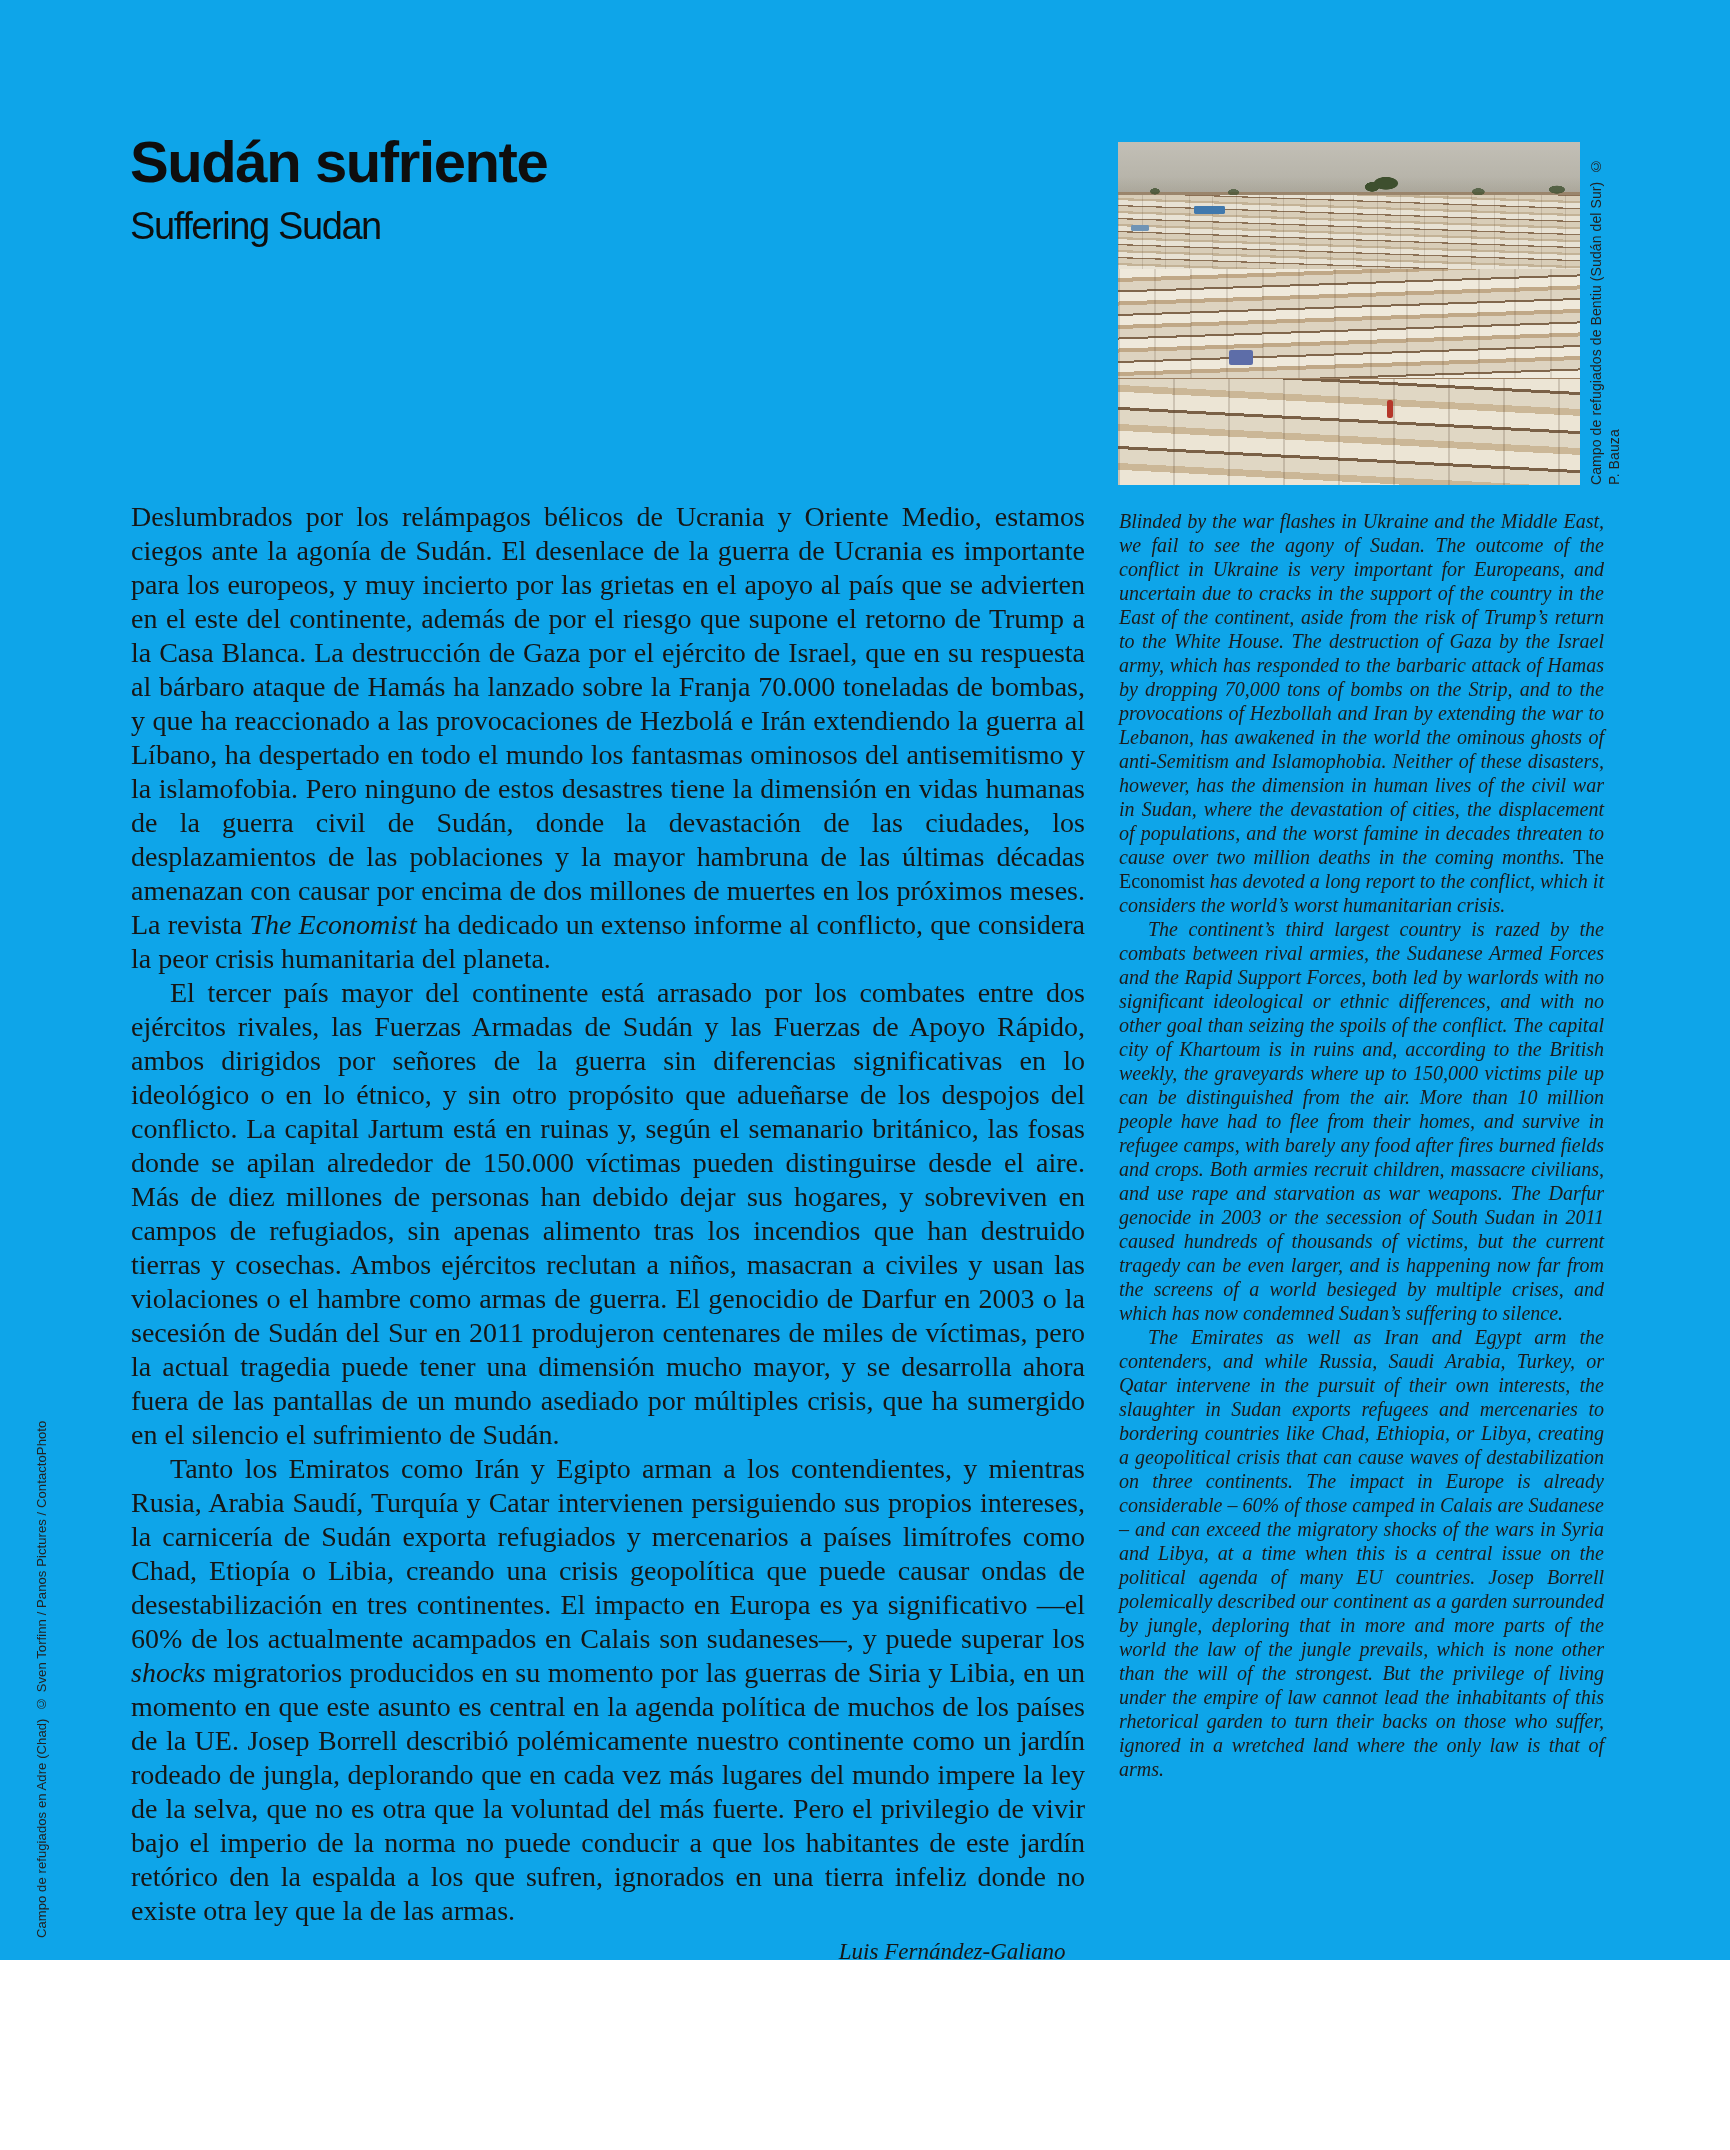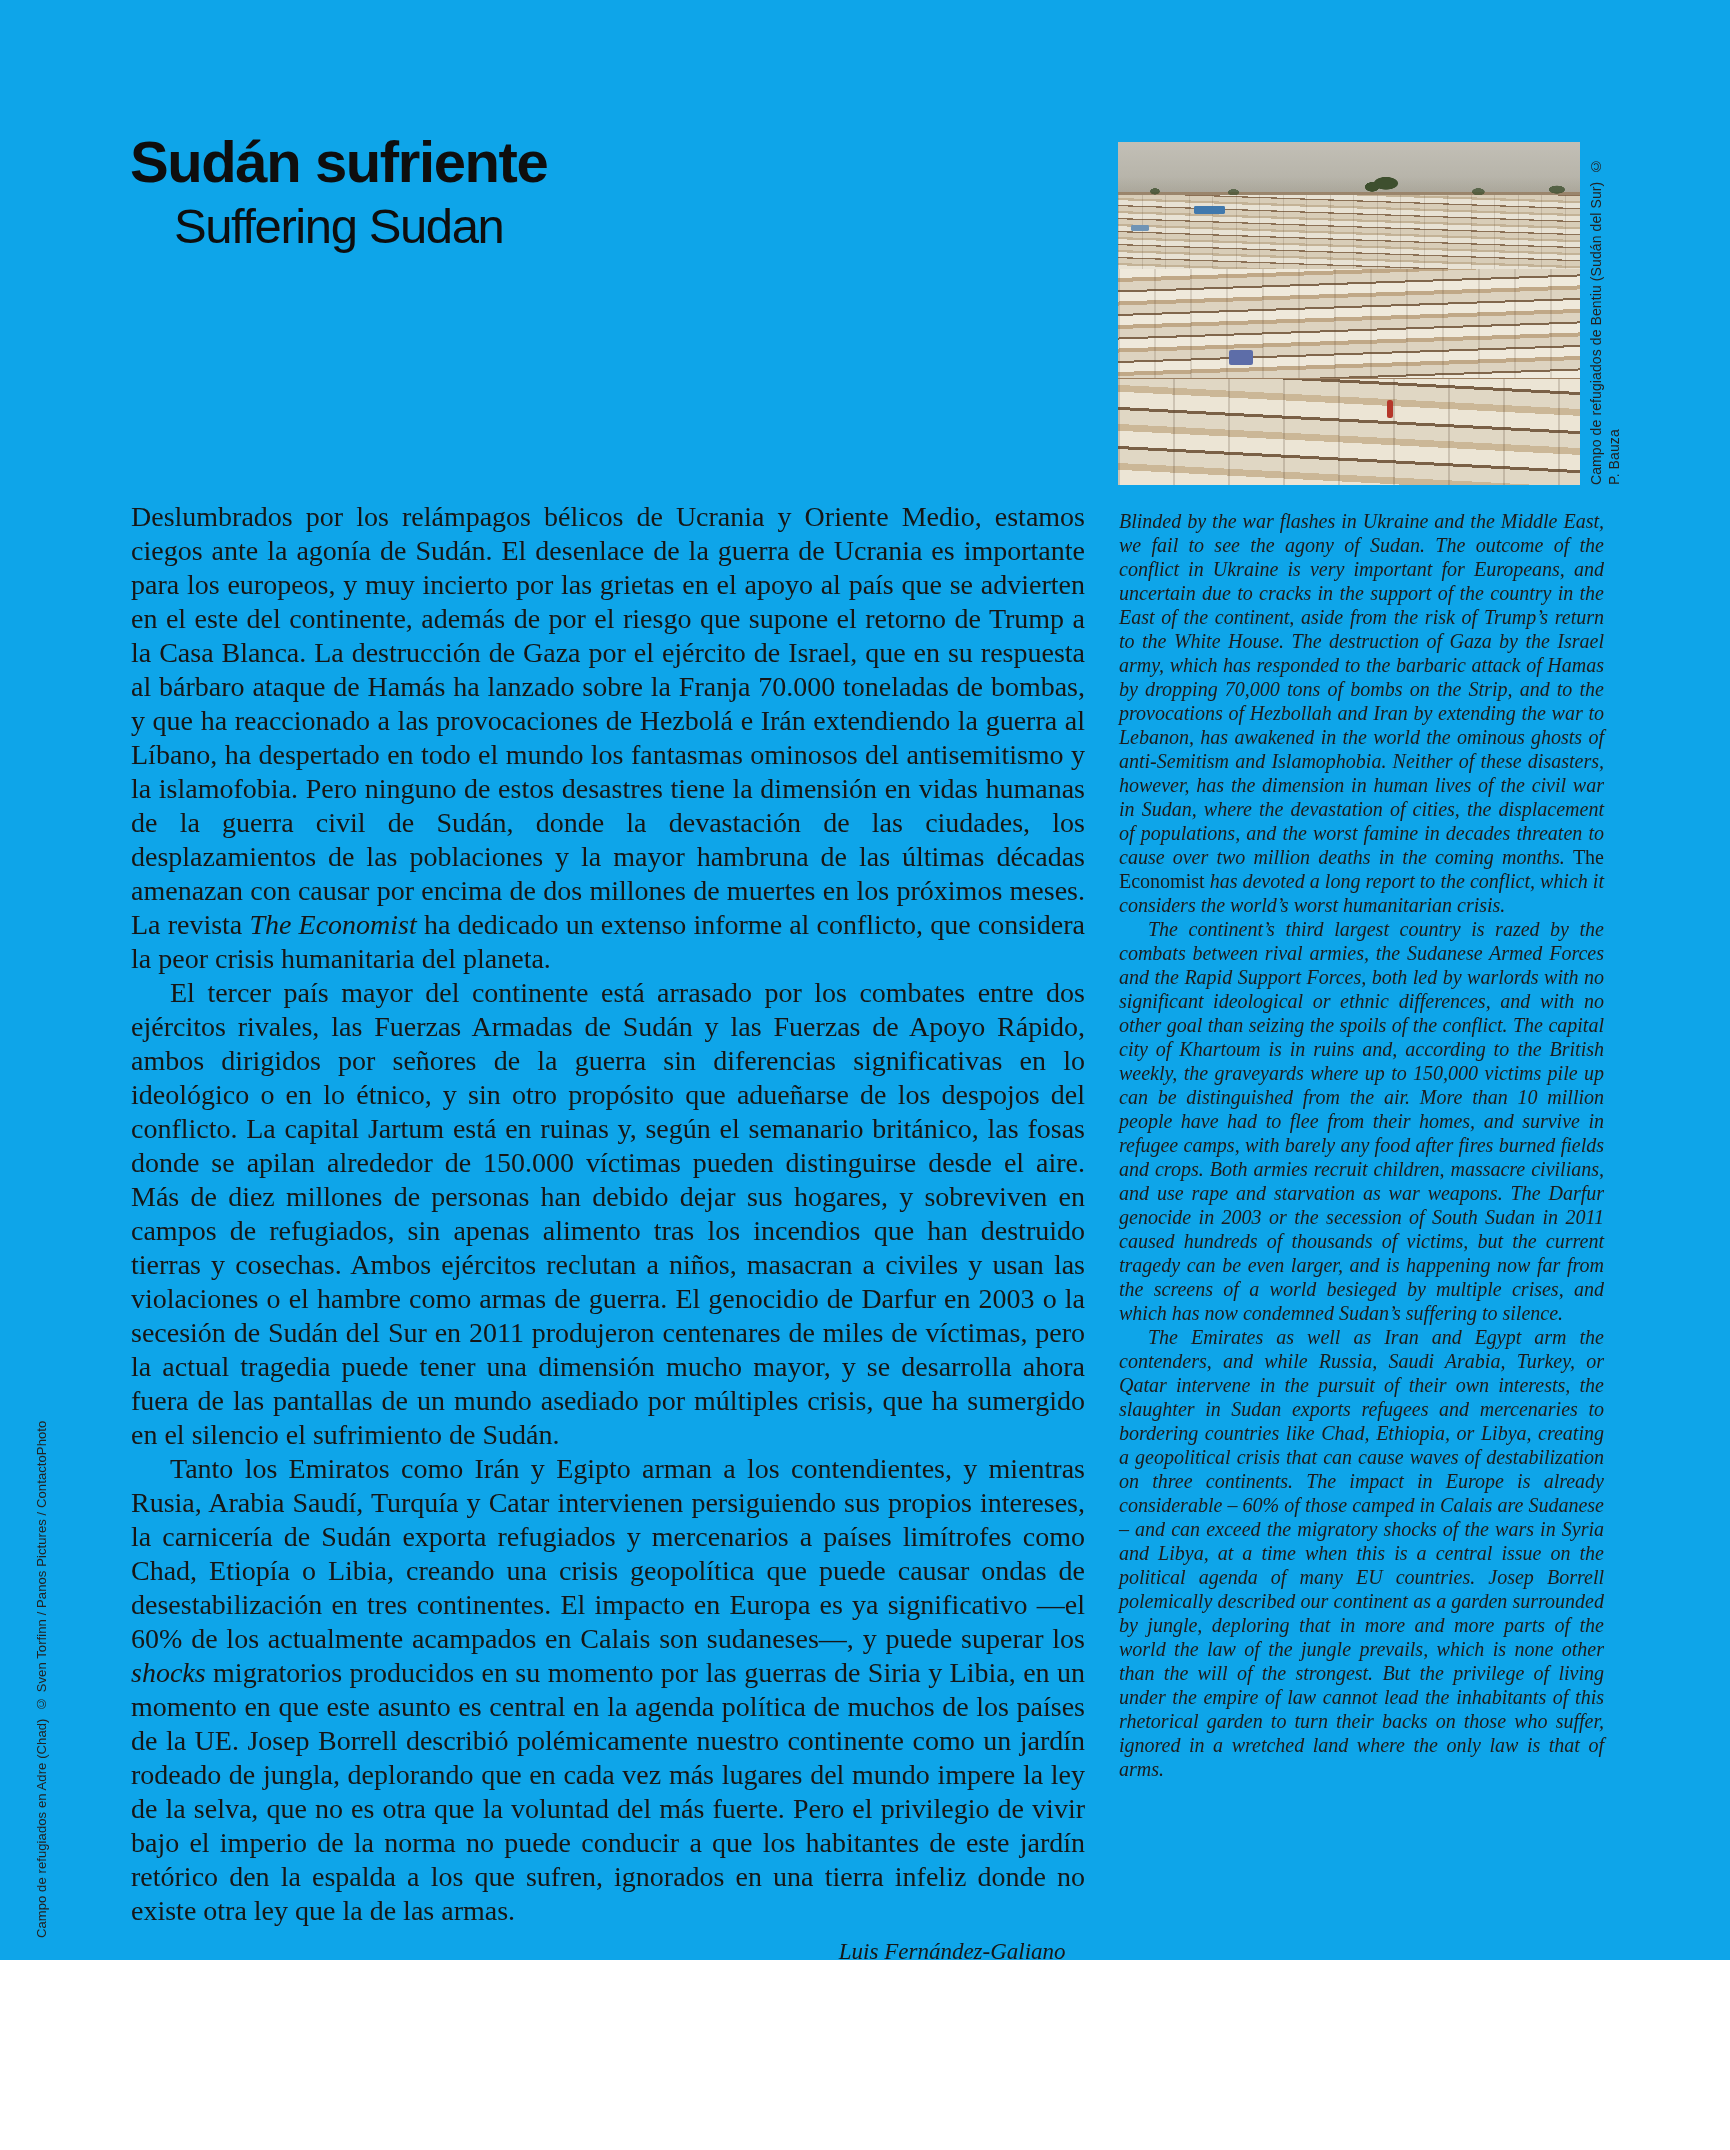--- a/index.html
+++ b/index.html
@@ -14,22 +14,22 @@
 
   
   .title-block{position:absolute;left:130px;top:129px;}
   .title-es{
     font-family:"Liberation Sans","DejaVu Sans",sans-serif;
     font-weight:bold;font-size:58px;line-height:65px;
     letter-spacing:-1.4px;color:#0e0e0e;white-space:nowrap;
   }
   .title-en{
     font-family:"Liberation Sans","DejaVu Sans",sans-serif;
-    font-weight:normal;font-size:49px;line-height:65px;
-    letter-spacing:-1.4px;color:#0e0e0e;white-space:nowrap;text-align:center;
+    font-weight:normal;font-size:38px;line-height:65px;
+    letter-spacing:-1.4px;color:#0e0e0e;white-space:nowrap;
   }
 
   
   .photo{
     position:absolute;left:1118px;top:142px;width:462px;height:343px;
     background:var(--ground,#9c7f61);overflow:hidden;
   }
   .photo-sky{position:absolute;left:0;top:0;width:100%;height:50px;
     background:linear-gradient(var(--sky,#c2bfb6),#b3b0a5);}
   .photo-treeline{position:absolute;left:0;top:35px;width:100%;height:18px;

